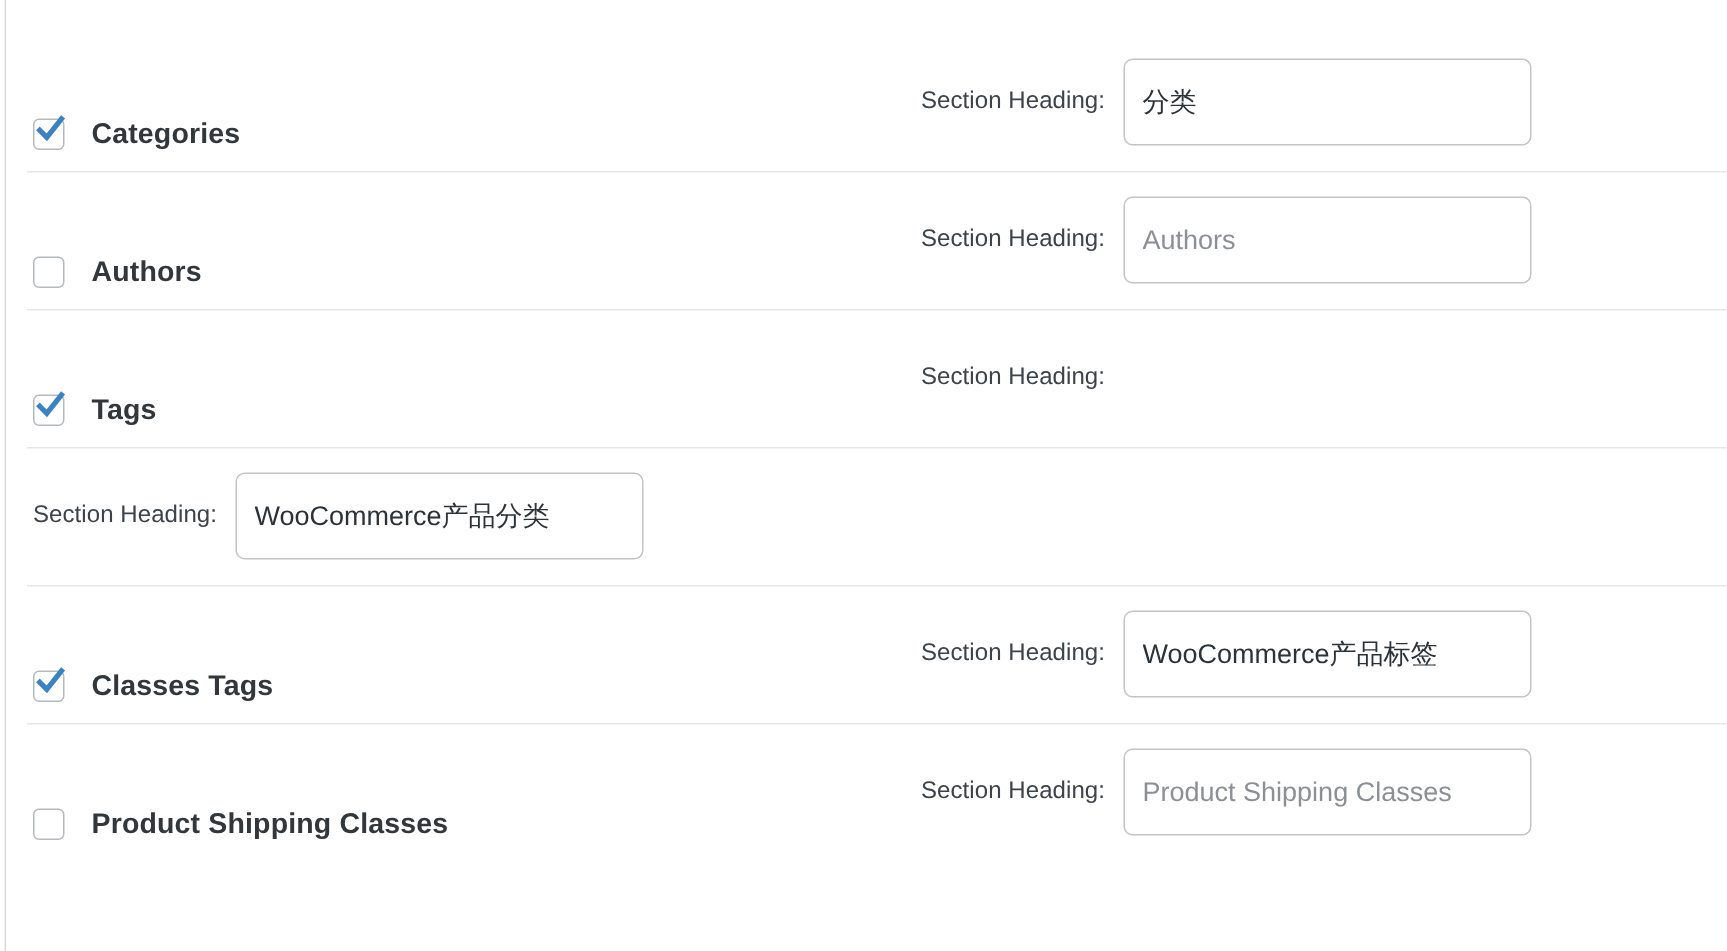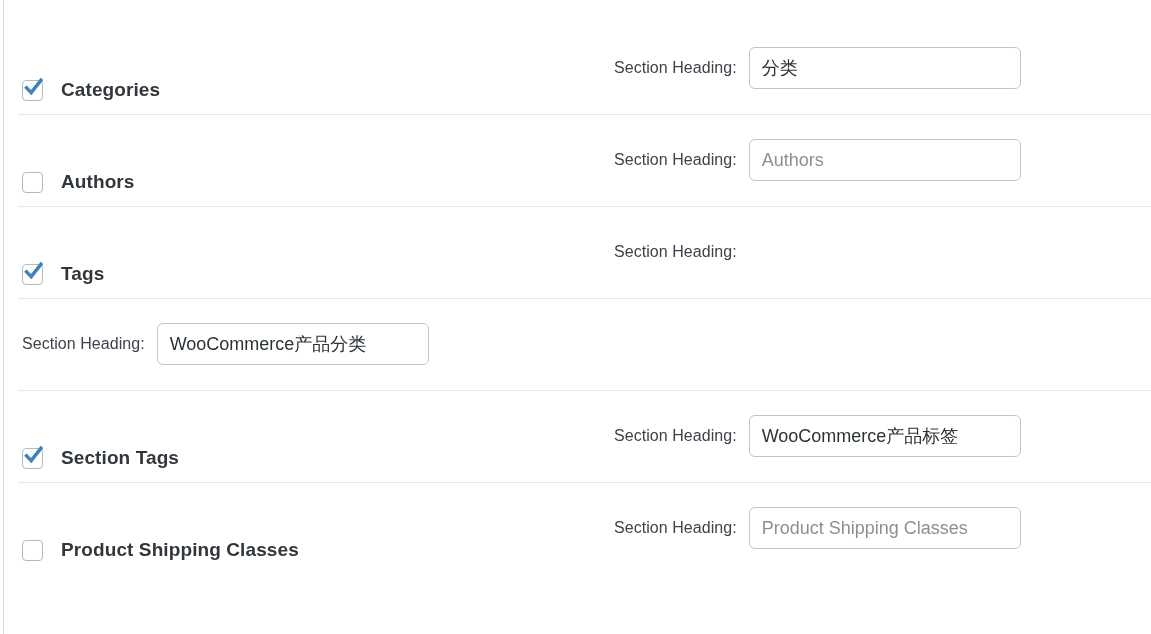--- a/index.html
+++ b/index.html
@@ -63,21 +63,21 @@
     position: absolute;
     left: 14px;
     right: 0;
     top: 0;
     height: 1px;
     background: #e4e6e8;
   }
 
   .tax-cell {
     display: flex;
-    align-items: flex-end;
+    align-items: flex-start;
     width: 592px;
     flex: 0 0 592px;
     margin-top: 44px;
   }
 
   .checkbox {
     position: relative;
     width: 21px;
     height: 21px;
     min-width: 21px;
@@ -117,21 +117,21 @@
     font-size: 16px;
     color: #3c434a;
     line-height: 22px;
     margin-right: 12px;
     white-space: nowrap;
     letter-spacing: 0.05px;
   }
 
   .heading-input {
     width: 272px;
-    height: 42px;
+    height: 58px;
     border: 1px solid #c3c4c7;
     border-radius: 6px;
     background: #ffffff;
     padding: 0 12px;
     font-family: "Liberation Sans", "DejaVu Sans", sans-serif;
     font-size: 18px;
     color: #2c3338;
     line-height: 40px;
     outline: none;
   }
@@ -198,21 +198,21 @@
     </div>
   </div>
 
   <div class="row">
     <div class="tax-cell">
       <span class="checkbox checked" aria-checked="true" aria-label="Product Tags">
         <svg class="tick" viewBox="0 0 27 27">
           <path d="M6.5 13.8 L11.2 18.6 L21.0 6.2" fill="none" stroke="#3b82c4" stroke-width="3.4" stroke-linecap="square" stroke-linejoin="miter"></path>
         </svg>
       </span>
-      <span class="tax-label">Section Tags</span>
+      <span class="tax-label">Classes Tags</span>
     </div>
     <div class="heading-cell">
       <span class="heading-label">Section Heading:</span>
       <input class="heading-input" type="text" placeholder="Product Tags" value="WooCommerce产品标签" style="">
     </div>
   </div>
 
   <div class="row">
     <div class="tax-cell">
       <span class="checkbox" aria-checked="false" aria-label="Product Shipping Classes">

